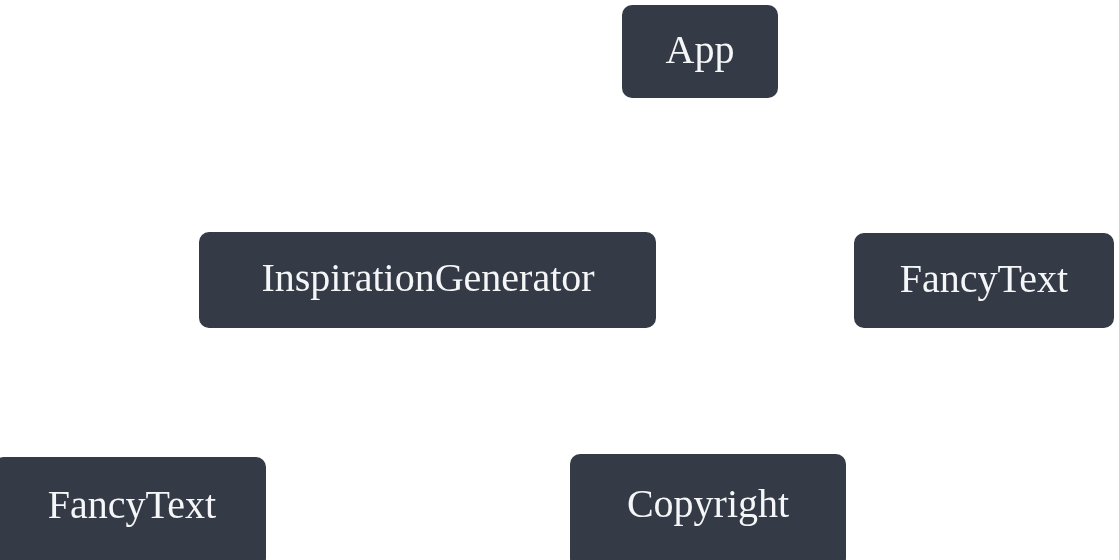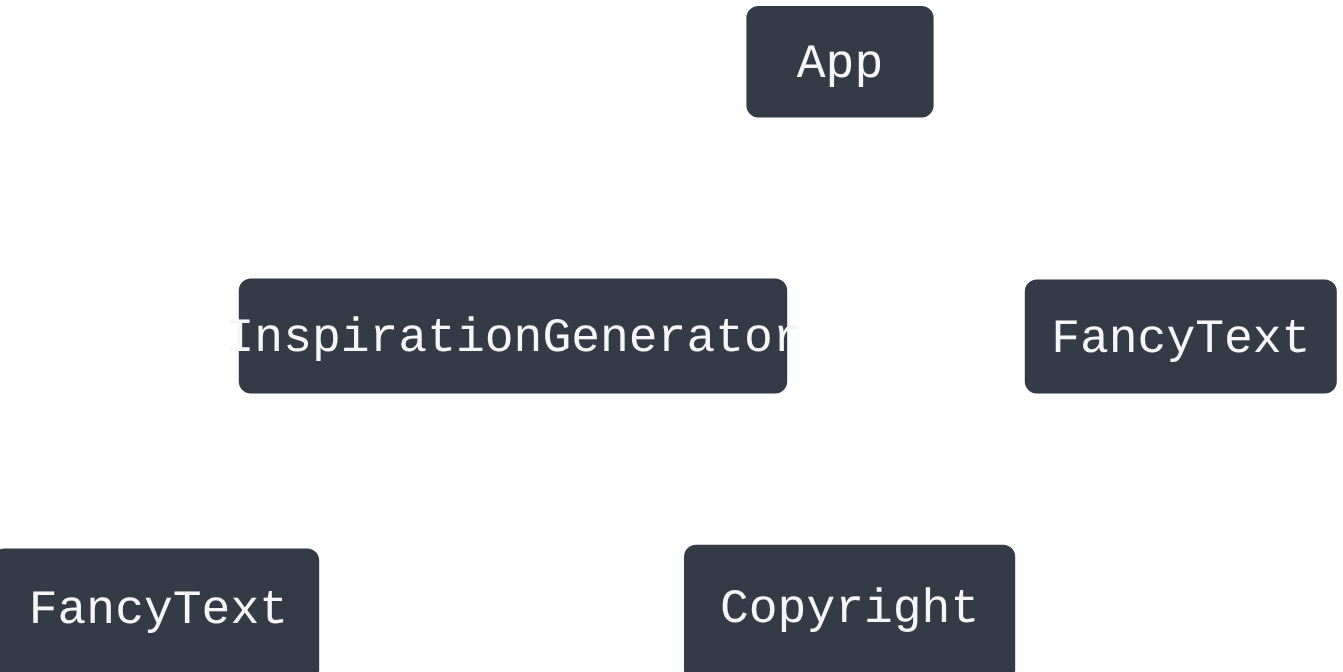--- a/index.html
+++ b/index.html
@@ -5,21 +5,21 @@
   html, body {
     margin: 0;
     padding: 0;
     background: transparent;
   }
   #stage {
     position: relative;
     width: 1119px;
     height: 560px;
     overflow: hidden;
-    font-family: Liberation Mono, monospace;
+    font-family: Liberation Serif, serif;
   }
   #stage svg {
     position: absolute;
     top: 0;
     left: 0;
     width: 1119px;
     height: 560px;
     display: block;
   }
   .edge-path {

